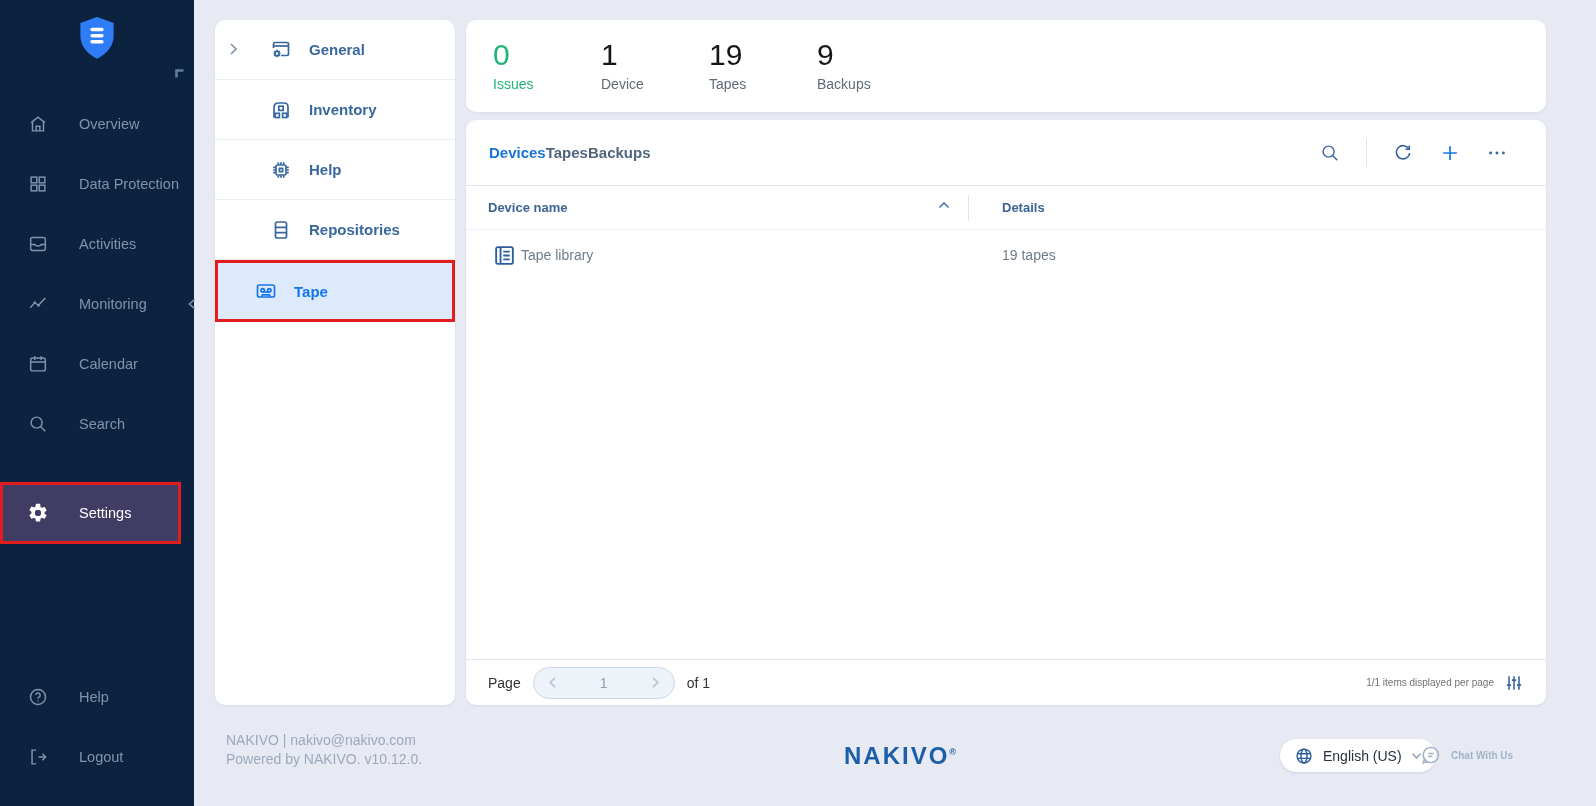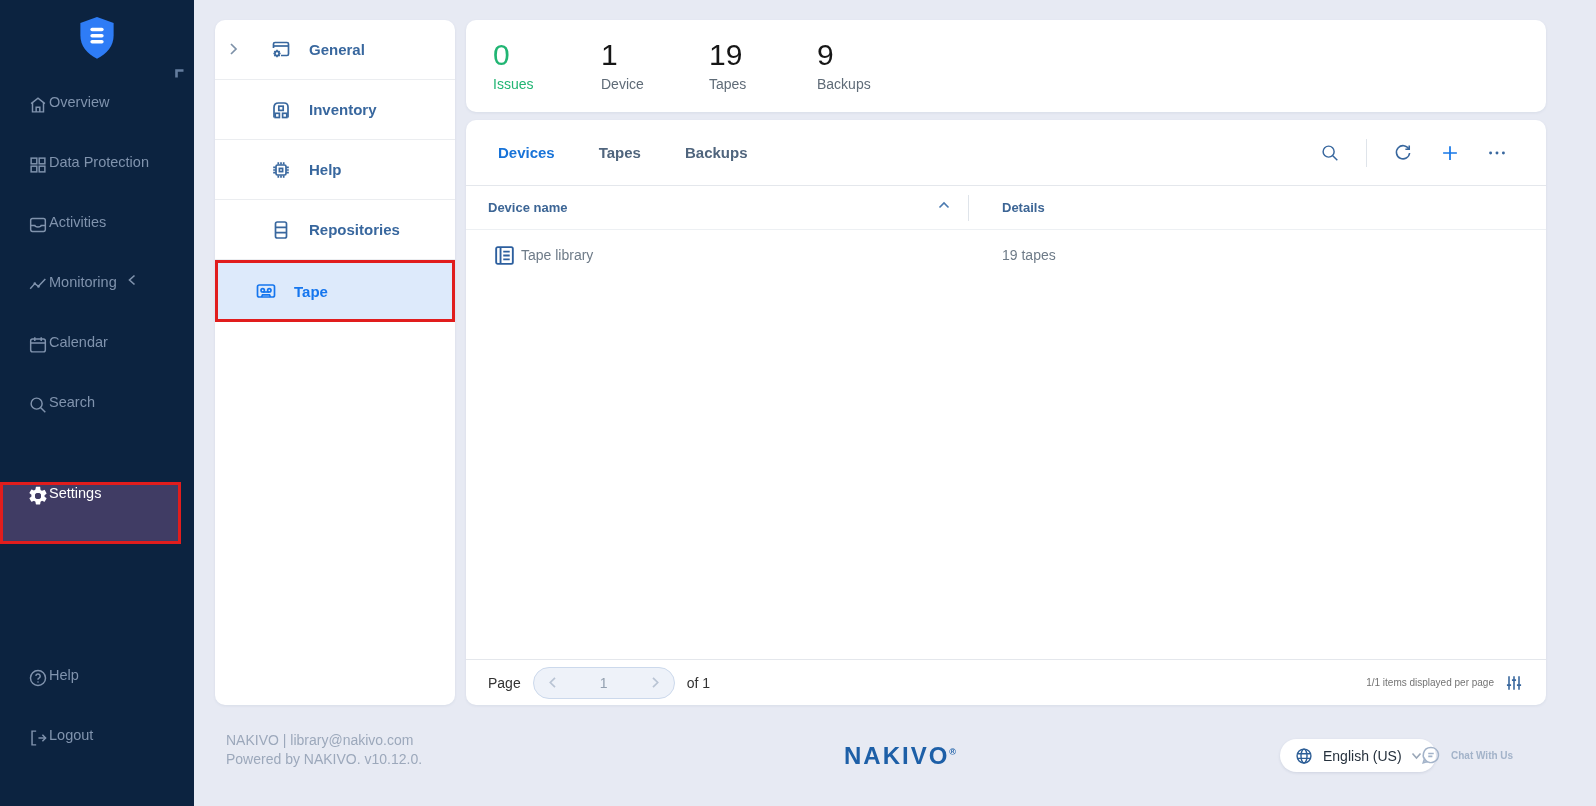--- a/index.html
+++ b/index.html
@@ -15,21 +15,21 @@
 
   
   .sidebar {
     position:absolute; left:0; top:0; width:194px; height:806px;
     background:#0c2340;
   }
   .logo-wrap { position:absolute; top:15px; left:0; width:194px; display:flex; justify-content:center; }
   .collapse-corner { position:absolute; top:69px; left:175px; color:#647d9e; }
   .side-nav { position:absolute; top:94px; left:0; width:194px; }
   .side-item {
-    height:60px; display:flex; align-items:flex-start; gap:0;
+    height:60px; display:flex; align-items:center; gap:30px;
     padding-left:27px; color:#8093ad; font-size:14.5px; cursor:pointer;
   }
   .side-item .chev-collapse { margin-left:10px; color:#8093ad; }
   .side-item.active {
     background:#403c64; color:#ffffff;
     width:181px; height:62px;
     border:3px solid #e11d1d;
     padding-left:24px;
     margin-top:28px;
   }
@@ -67,21 +67,21 @@
   .devices-card {
     position:absolute; left:466px; top:120px; width:1080px; height:585px;
     background:#fff; border-radius:10px;
     box-shadow:0 1px 3px rgba(40,60,100,0.08);
     display:flex; flex-direction:column;
   }
   .card-header {
     height:66px; display:flex; align-items:center;
     padding:0 38px 0 23px; border-bottom:1px solid #e4e7ec;
   }
-  .tabs { display:flex; gap:44px; flex:1;margin-left:9px; }
+  .tabs { display:flex; flex:1; }
   .tab { font-size:15px; font-weight:bold; color:#50657d; cursor:pointer; }
   .tab.active { color:#1873d8; }
   .header-actions { display:flex; align-items:center; gap:25px; color:#38679e; }
   .vdiv { width:1px; height:28px; background:#dfe4ea; }
   .icon-btn { cursor:pointer; color:#38679e; }
   .icon-btn.plus { color:#1778e8; }
 
   .table-header {
     height:44px; display:flex; align-items:center;
     font-size:13px; font-weight:bold; color:#3c6595;
@@ -426,21 +426,21 @@
         <svg width="20" height="20" viewBox="0 0 24 24" fill="none" stroke="currentColor" stroke-width="1.9">
           <path d="M6 4 v16 M12 4 v16 M18 4 v16"></path>
           <path d="M3.5 14.5 h5 M9.5 8.5 h5 M15.5 14.5 h5"></path>
         </svg>
       </span>
     </span>
   </div>
 </div>
 
 <div class="pf-left">
-  <div>NAKIVO | library@nakivo.com</div>
+  <div>NAKIVO | nakivo@nakivo.com</div>
   <div>Powered by NAKIVO. v10.12.0.</div>
 </div>
 
 <div class="pf-logo"><span>NAKIVO</span><sup>®</sup></div>
 
 <div class="lang-pill">
   <span class="globe">
     <svg width="20" height="20" viewBox="0 0 24 24" fill="none" stroke="currentColor" stroke-width="1.7">
       <circle cx="12" cy="12" r="8.3"></circle>
       <ellipse cx="12" cy="12" rx="3.6" ry="8.3"></ellipse>

